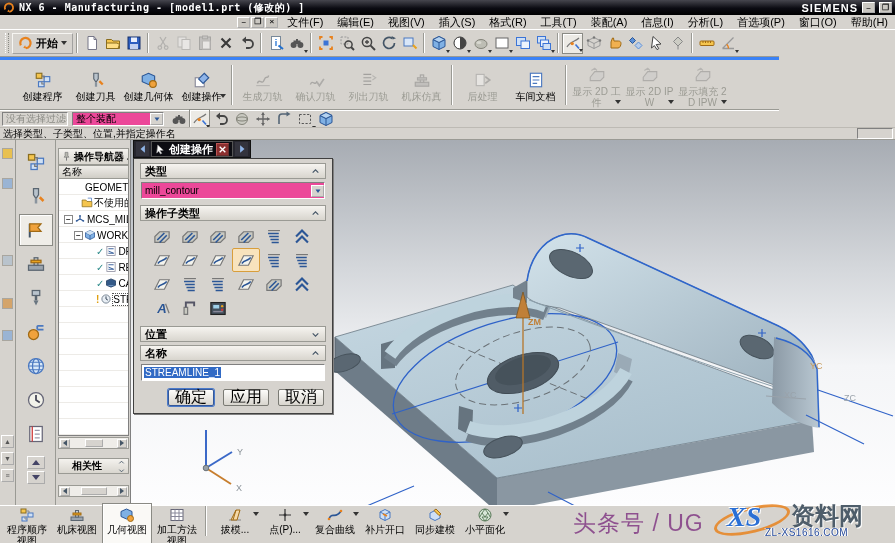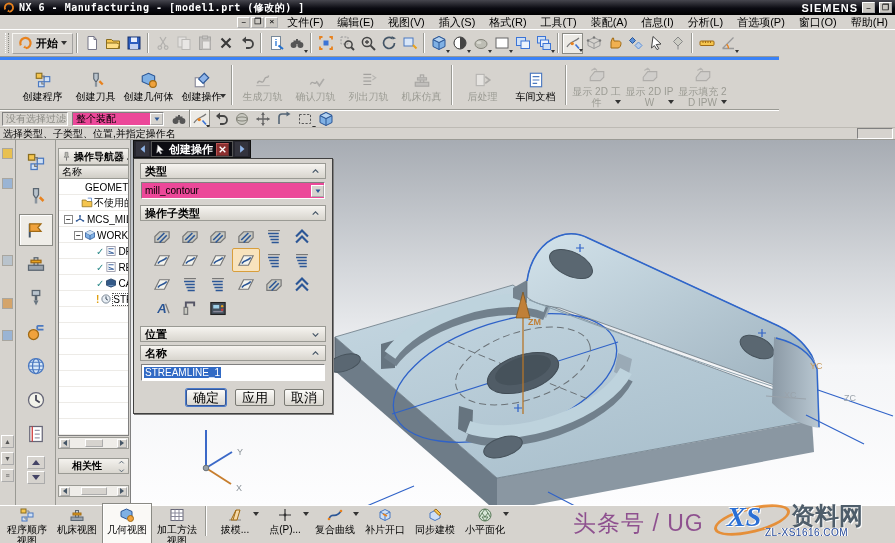--- a/index.html
+++ b/index.html
@@ -91,21 +91,21 @@
   .dsec{height:16px;background:linear-gradient(#f6f4f0,#d8d5ce);border:1px solid #9a9a94;display:flex;align-items:center;font-weight:bold;font-size:11px;padding:0 4px;margin-bottom:3px}
   .dsec .dchev{margin-left:auto;width:11px;height:9px}
   .dcombo{height:17px;margin:1px 1px 6px 1px}
   #stgrid{display:flex;flex-wrap:wrap;width:170px;margin:2px 0 6px 8px}
   .stcell{width:28px;height:24px;display:flex;align-items:center;justify-content:center;border:1px solid transparent}
   .stcell .icn{width:20px;height:19px}
   .stcell.selected{border:1px solid #d89e3c;background:#f8e3bd;border-radius:2px}
   #nameinput{height:17px;background:#fff;border:1px solid;border-color:#808080 #fff #fff #808080;margin:3px 1px 8px 1px;display:flex;align-items:center;font-size:10px;padding-left:2px}
   #nameinput .selhl{background:#316ac5;color:#fff;padding:0 1px}
   #dlgbtns{display:flex;justify-content:flex-end;gap:9px;padding-right:2px}
-  .dbtn{min-width:40px;height:17px;background:linear-gradient(#fdfcfa,#d8d5ce);border:1px solid #7a7a74;border-radius:2px;font-size:13px;display:flex;align-items:center;justify-content:center;padding:0 6px}
+  .dbtn{min-width:40px;height:17px;background:linear-gradient(#fdfcfa,#d8d5ce);border:1px solid #7a7a74;border-radius:2px;font-size:16px;display:flex;align-items:center;justify-content:center;padding:0 6px}
   .dbtn.default{box-shadow:0 0 0 1px #4a79c8;border-color:#35589a}
   
   #bottombar{left:0;top:505px;width:895px;height:38px;background:#d6d3ce;border-top:1px solid #fff;display:flex;align-items:stretch;padding-left:2px}
   .vbtn{width:50px;display:flex;flex-direction:column;align-items:center;padding-top:3px;font-size:10px;line-height:11px;text-align:center;position:relative}
   .vbtn .icn{width:16px;height:16px;margin-bottom:1px}
   .vbtn .lbl{width:44px;word-break:break-all;height:22px;overflow:hidden}
   .vbtn.selected{background:#faf9f6;border:1px solid #8a8a84;box-shadow:inset 1px 1px 0 #fff}
   .vbtn .caret{position:absolute;right:1px;top:8px}
   
   #watermark{right:0;top:500px;width:340px;height:43px;pointer-events:none;z-index:20}

